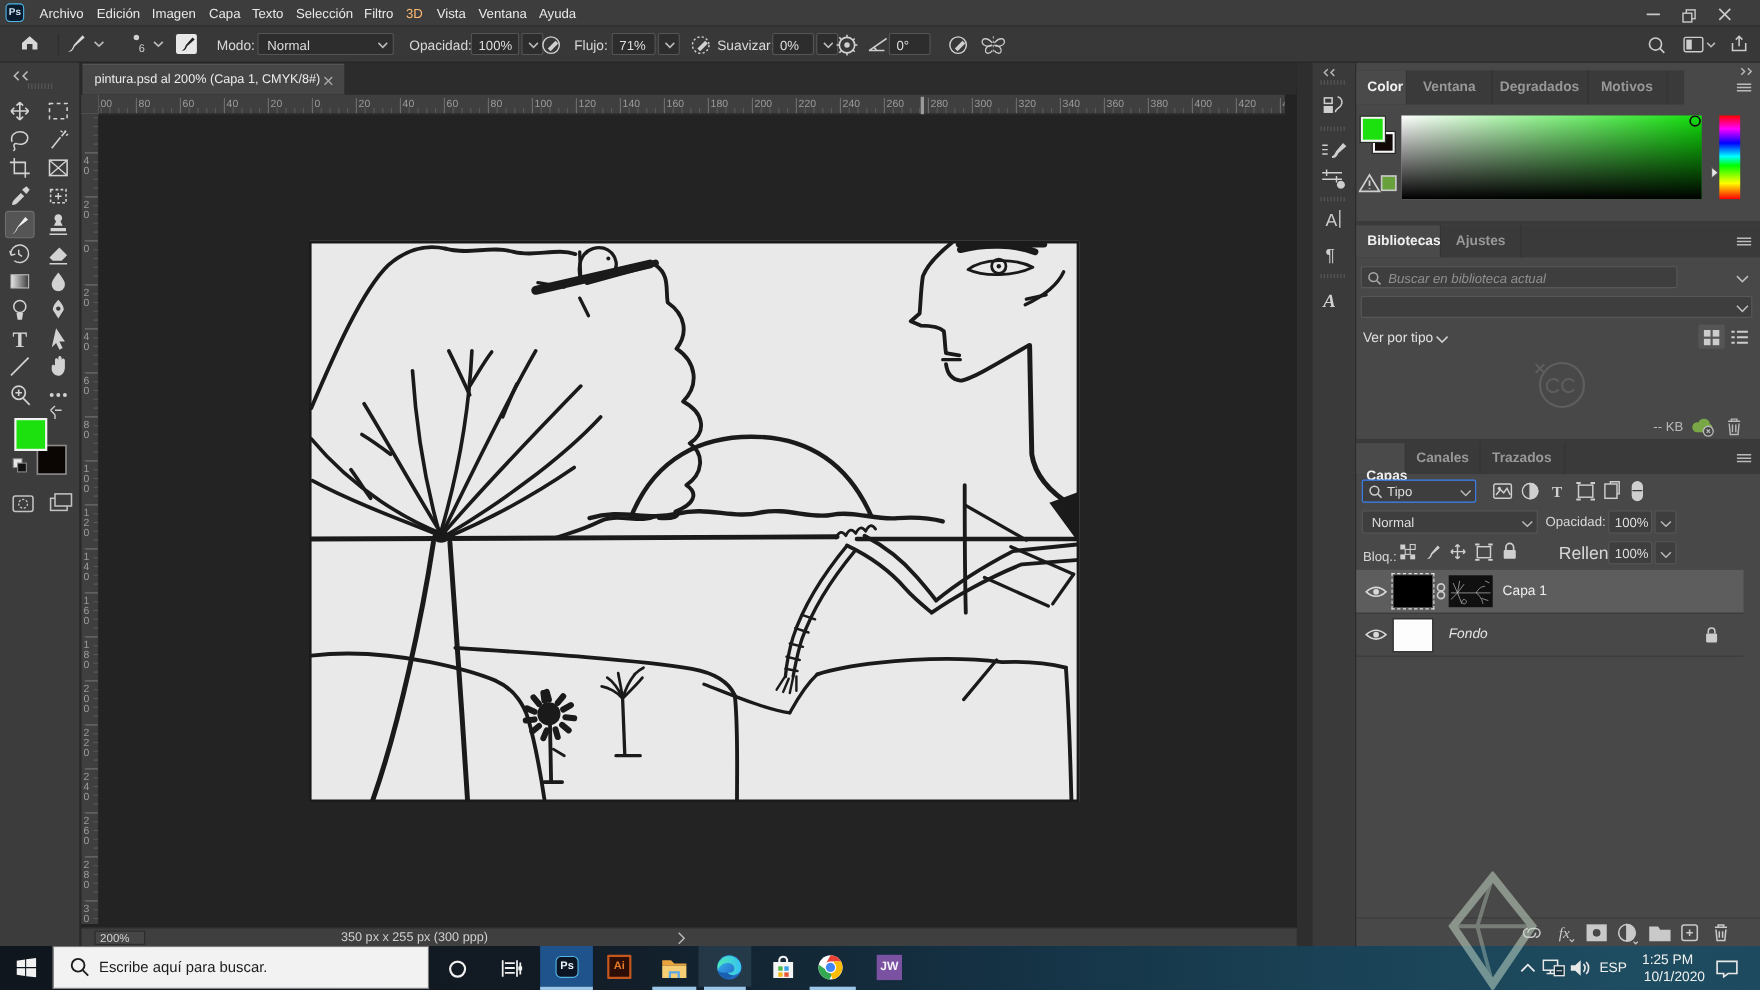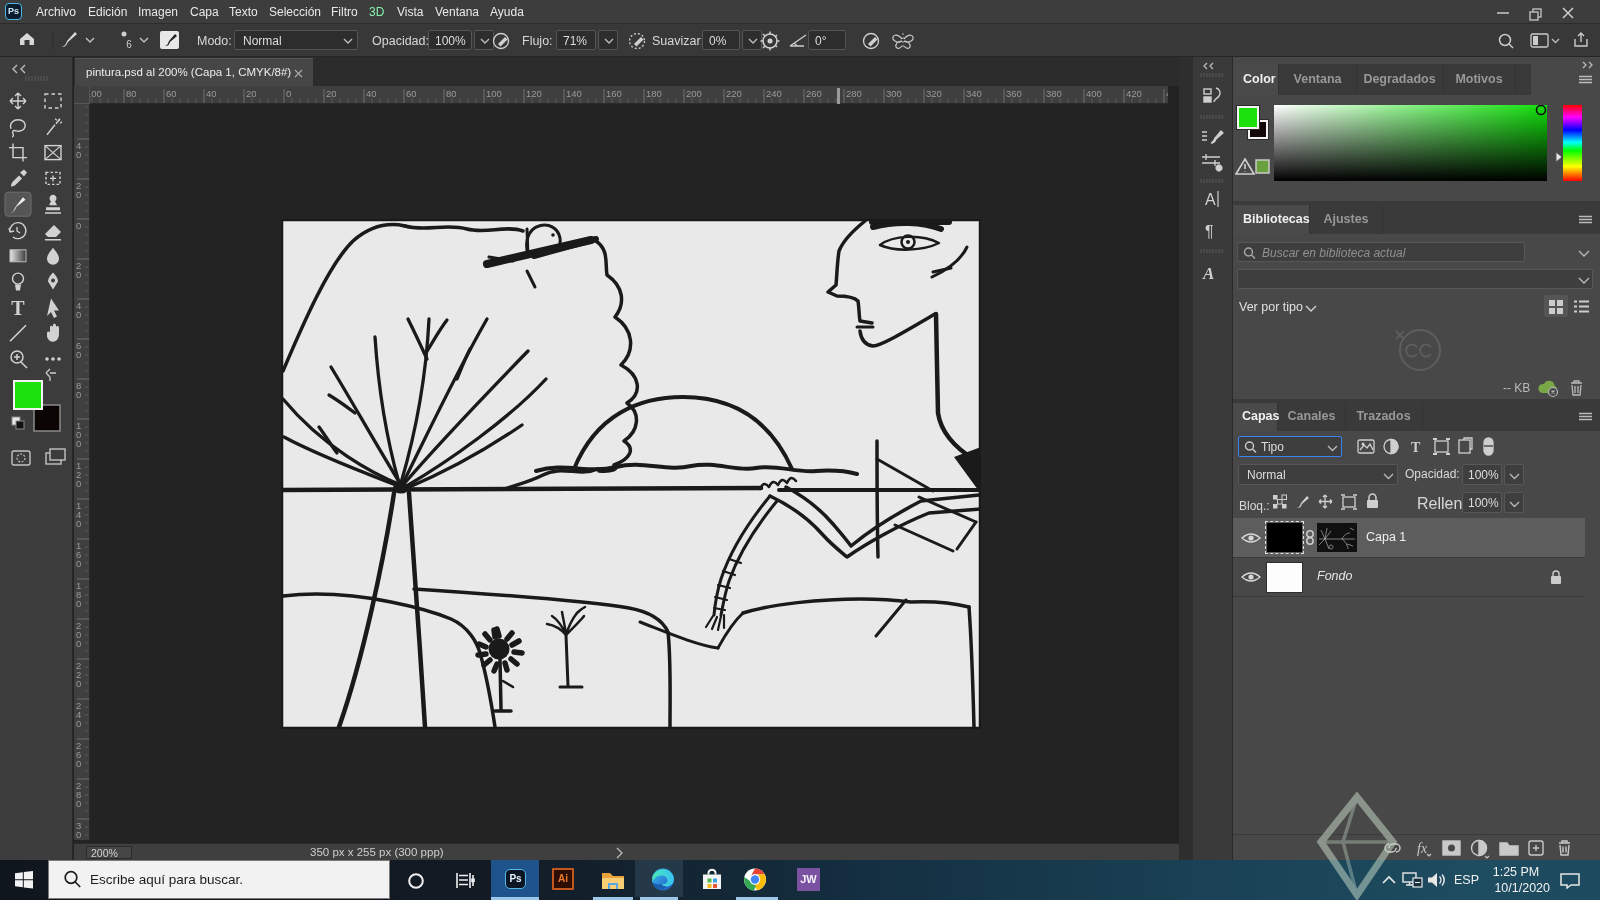--- a/index.html
+++ b/index.html
@@ -8,21 +8,21 @@
 <div id="root">
 <div class="ab" style="left:0;top:0;width:1600px;height:24px;background:#3d3d3d;border-bottom:1px solid #2b2b2b">
 <div class="ab" style="left:5px;top:3px;width:17px;height:17px;background:#0a1c2e;border:1.5px solid #4db8e8;border-radius:4px;color:#cfe8f5;font-size:9px;font-weight:bold;text-align:center;line-height:14px">Ps</div>
 <div class="ab" style="left:36px;top:5px;font-size:12px;color:#e8e8e8">Archivo</div>
 <div class="ab" style="left:88px;top:5px;font-size:12px;color:#e8e8e8">Edición</div>
 <div class="ab" style="left:138px;top:5px;font-size:12px;color:#e8e8e8">Imagen</div>
 <div class="ab" style="left:190px;top:5px;font-size:12px;color:#e8e8e8">Capa</div>
 <div class="ab" style="left:229px;top:5px;font-size:12px;color:#e8e8e8">Texto</div>
 <div class="ab" style="left:269px;top:5px;font-size:12px;color:#e8e8e8">Selección</div>
 <div class="ab" style="left:331px;top:5px;font-size:12px;color:#e8e8e8">Filtro</div>
-<div class="ab" style="left:369px;top:5px;font-size:12px;color:#86efac">3D</div>
+<div class="ab" style="left:369px;top:5px;font-size:12px;color:#fdba74">3D</div>
 <div class="ab" style="left:397px;top:5px;font-size:12px;color:#e8e8e8">Vista</div>
 <div class="ab" style="left:435px;top:5px;font-size:12px;color:#e8e8e8">Ventana</div>
 <div class="ab" style="left:490px;top:5px;font-size:12px;color:#e8e8e8">Ayuda</div>
 <svg class="ab" style="left:1490px;top:3px" width="100" height="18">
 <path d="M7,10 h12" stroke="#c8c8c8" stroke-width="1.5"></path>
 <rect x="43" y="6" width="8" height="8" fill="none" stroke="#c8c8c8" stroke-width="1.3"></rect>
 <rect x="40" y="9" width="8" height="8" fill="#3d3d3d" stroke="#c8c8c8" stroke-width="1.3"></rect>
 <path d="M73,5 l10,10 M83,5 l-10,10" stroke="#c8c8c8" stroke-width="1.6"></path>
 </svg>
     </div>
@@ -731,21 +731,21 @@
 <svg class="ab" style="left:303px;top:323px" width="26" height="18">
 <path d="M6,13 a4.5,4.5 0 1,1 2,-9 a5.5,5.5 0 0,1 10.5,1.5 a4,4 0 0,1 -1,7.5 z" fill="#7aa745"></path>
 <circle cx="17" cy="12" r="4.5" fill="#484848" stroke="#b8b8b8" stroke-width="1.2"></circle>
         <path d="M15.5,10.5 l3,3 M18.5,10.5 l-3,3" stroke="#b8b8b8" stroke-width="1.1"></path>
 </svg>
 <svg class="ab" style="left:336px;top:322px" width="16" height="18">
         <path d="M2,4 h11 M5,4 v-2 h5 v2 M3,6 l1,10 h7 l1,-10 M6,7 v7 M9,7 v7" stroke="#b8b8b8" stroke-width="1.3" fill="none"></path>
       </svg>
 <div class="ab" style="left:0;top:342px;width:367px;height:4px;background:#3a3a3a"></div>
 <div class="ab" style="left:0;top:346px;width:367px;height:28px;background:#3a3a3a">
- <div class="ab" style="left:0;top:0;width:45px;height:28px;background:#4a4a4a;border-right:1px solid #333;font-size:12.5px;font-weight:bold;color:#f0f0f0;padding:6px 0 0 9px">Capas</div>
+ <div class="ab" style="left:0;top:0;width:45px;height:28px;background:#4a4a4a;border-right:1px solid #333;font-size:12.5px;font-weight:bold;color:#f0f0f0;padding:22px 0 0 9px">Capas</div>
  <div class="ab" style="left:46px;top:6px;width:65px;font-size:12.5px;font-weight:bold;color:#989898;text-align:center">Canales</div>
  <div class="ab" style="left:112px;top:0;width:1px;height:28px;background:#333"></div>
  <div class="ab" style="left:113px;top:6px;width:75px;font-size:12.5px;font-weight:bold;color:#989898;text-align:center">Trazados</div>
  <div class="ab" style="left:189px;top:0;width:1px;height:28px;background:#333"></div>
  <svg class="ab" style="left:345px;top:9px" width="16" height="10">
           <path d="M1,1.5 h13 M1,4.5 h13 M1,7.5 h13" stroke="#bbb" stroke-width="1.4"></path>
         </svg>
 </div>
 <div class="ab" style="left:5px;top:379px;width:104px;height:21px;background:#3e3e3e;border:1px solid #3b82f6;border-radius:2px">
  <svg class="ab" style="left:5px;top:4px" width="14" height="13">

